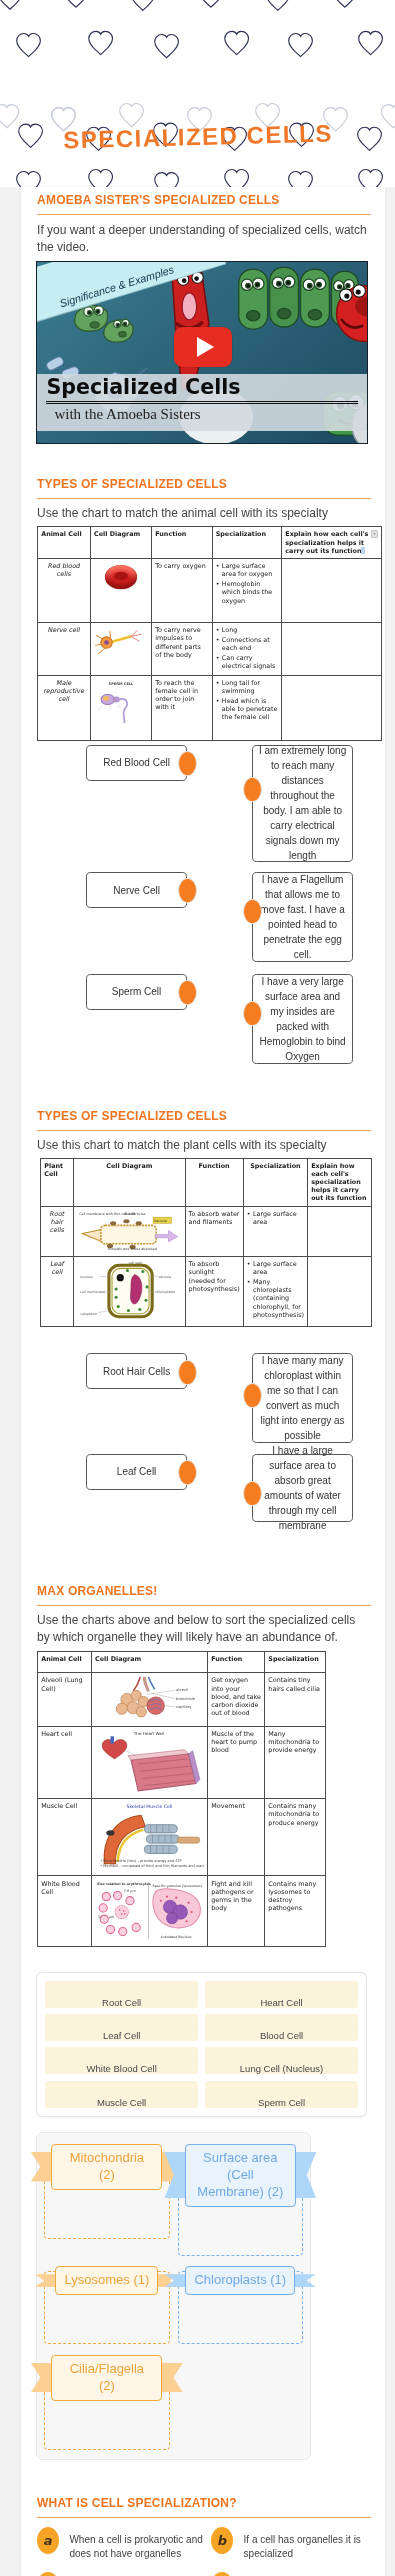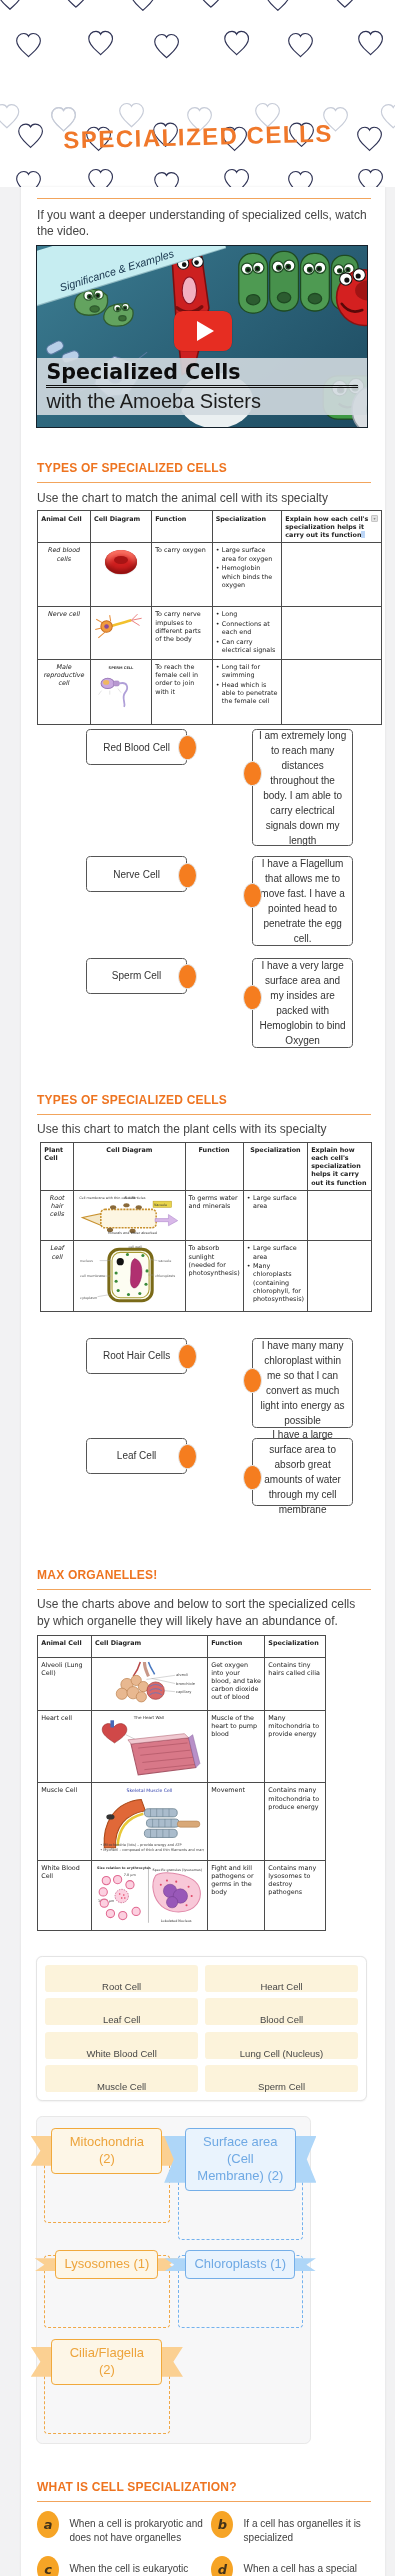--- a/index.html
+++ b/index.html
@@ -24,21 +24,21 @@
   .video { position:relative; width:332px; height:183px; border:1px solid #14202a; overflow:hidden; margin-left:-1px; }
   .v1 { background:linear-gradient(140deg,#3c7d92 0%,#2a6076 55%,#1d4a60 100%); }
   .vchars { position:absolute; left:0; top:0; }
   .v1-ribbon { position:absolute; left:-36px; top:-17.5px; width:222px; height:52px; background:#c6edf1;
     transform:rotate(-17deg); display:flex; align-items:flex-end; justify-content:center;
     color:#17344c; font-size:10.8px; font-style:italic; padding-bottom:3.6px; box-shadow:0 1px 0 #8fb9c2; }
   .vstrip { position:absolute; left:0; right:0; padding:2.6px 9.3px 0; }
   .vs1 { bottom:12.4px; height:57px; background:rgba(209,217,223,.9); }
   .vtitle { font-size:20.6px; font-weight:800; color:#0d0d0d; line-height:1.1; font-family:"DejaVu Sans",sans-serif; }
   .vunder { height:3.1px; border-top:1.3px solid #111; border-bottom:0.8px solid #111; margin:1.5px 0 2.1px; }
-  .vsub { font-size:20px; color:#1c1c1c; font-family:Liberation Sans, sans-serif; }
+  .vsub { font-size:15px; color:#1c1c1c; font-family:Liberation Serif, serif;margin-left:8px; }
   .play { position:absolute; width:58px; height:40px; background:#e62d22; border-radius:8.8px;
     display:flex; align-items:center; justify-content:center; box-shadow:0 0 0 0.5px rgba(0,0,0,.15); }
   .play-tri { width:0; height:0; border-left:17.5px solid #fff; border-top:10.8px solid transparent; border-bottom:10.8px solid transparent; margin-left:4.1px; }
 
   
   table.wk { border-collapse:collapse; background:#fff; }
   table.wk th, table.wk td { border:0.8px solid #4b4b4b; vertical-align:top; padding:3.1px 3.1px;
     font-size:6.4px; line-height:1.28; color:#222; font-family:"DejaVu Sans",sans-serif; }
   table.wk th { font-weight:700; text-align:left; vertical-align:top; }
   .cellname { font-style:italic; text-align:center; padding-top:4.1px; }
@@ -143,20 +143,21 @@
         <use href="#hh" x="428" y="244"></use>
           <use href="#hh" x="558" y="236"></use>
           <use href="#hh" x="690" y="244"></use>
       </g>
     </svg>
     <div class="banner-title">SPECIALIZED CELLS</div>
   </div>
 
   <div class="card">
 
+    <h2 class="h">AMOEBA SISTER'S SPECIALIZED CELLS</h2>
     <div class="rule"></div>
     <div class="p" style="margin-top:7.2px;">If you want a deeper understanding of specialized cells, watch the video.</div>
 
     <div class="video v1" style="margin-top:5.2px;">
       <svg class="vchars" width="332" height="183" viewBox="0 0 645 355">
 
         <g stroke="#5878a0" fill="#b8cfe8" stroke-width="2">
           <rect x="18" y="188" width="34" height="18" rx="9" transform="rotate(-28 35 197)"></rect>
           <rect x="48" y="206" width="34" height="18" rx="9" transform="rotate(-20 65 215)"></rect>
           <polygon points="120,236 150,214 188,226 196,258 176,288 138,292 112,268"></polygon>
@@ -394,21 +395,21 @@
             <rect x="46" y="30" width="108" height="36" rx="8" fill="#fdf6e2" stroke="#c8912e" stroke-width="3" stroke-dasharray="4 2"></rect>
             <ellipse cx="70" cy="26" rx="6" ry="4" fill="#8a6a3a"></ellipse>
                 <ellipse cx="96" cy="22" rx="6" ry="4" fill="#8a6a3a"></ellipse>
             <ellipse cx="120" cy="26" rx="6" ry="4" fill="#8a6a3a"></ellipse>
                 <ellipse cx="64" cy="70" rx="6" ry="4" fill="#8a6a3a"></ellipse>
             <ellipse cx="108" cy="72" rx="6" ry="4" fill="#8a6a3a"></ellipse>
             <path d="M152 48 L178 48 L178 40 L196 52 L178 62 L178 54 L152 54 Z" fill="#d8b8e8" stroke="#a880c8"></path>
             <text x="60" y="78" font-size="6.5" fill="#333">Minerals and Water absorbed</text>
           </svg>
         </td>
-        <td>To germs water and minerals</td>
+        <td>To absorb water and filaments</td>
         <td>
               <ul class="spec">
                 <li>Large surface area</li>
               </ul>
             </td>
         <td></td>
       </tr>
       <tr style="height:65px;">
         <td class="cellname">Leaf cell</td>
         <td>

